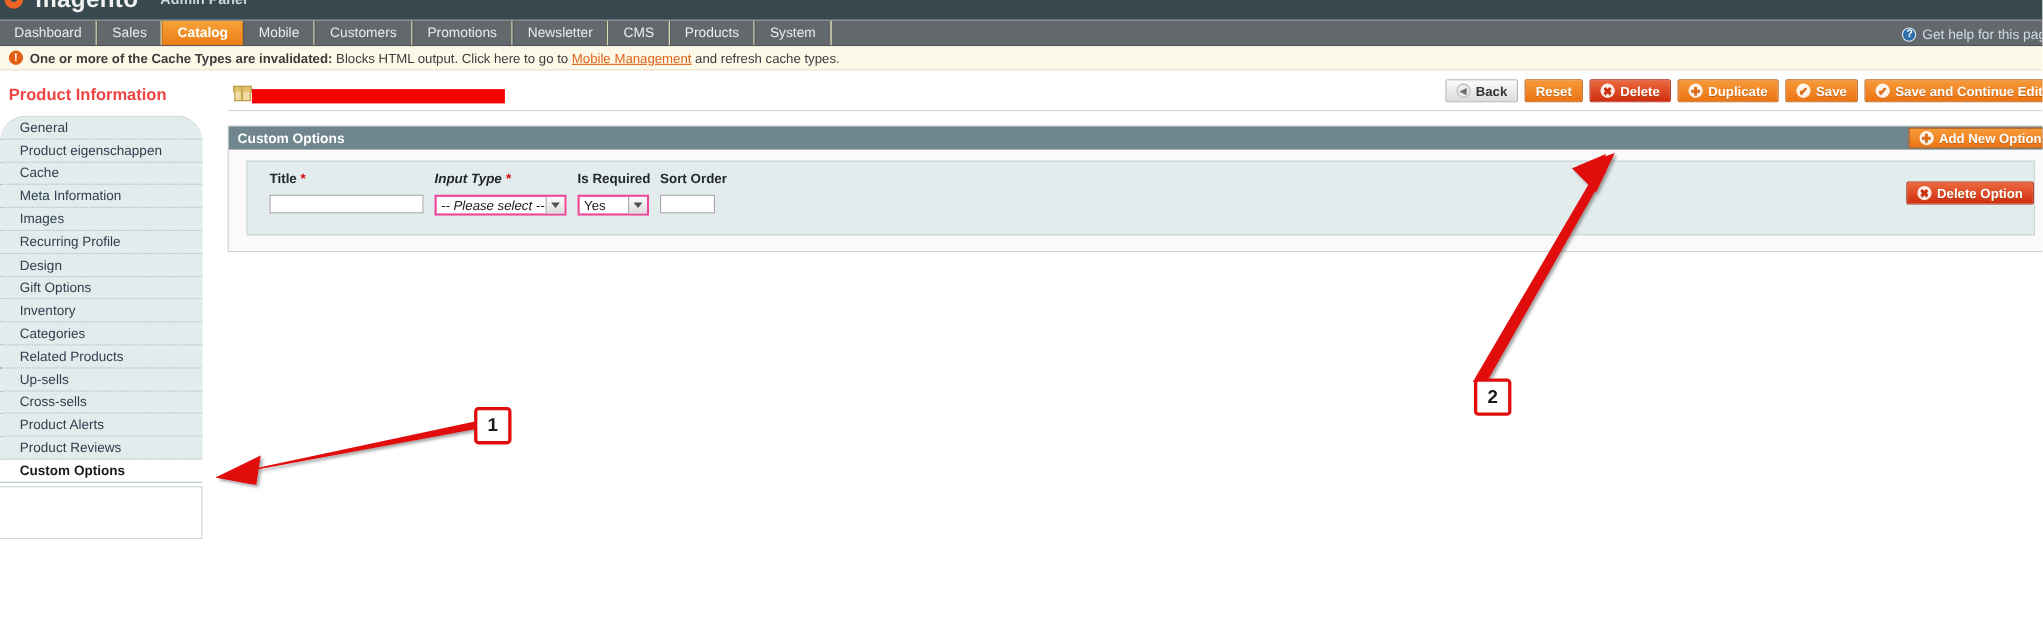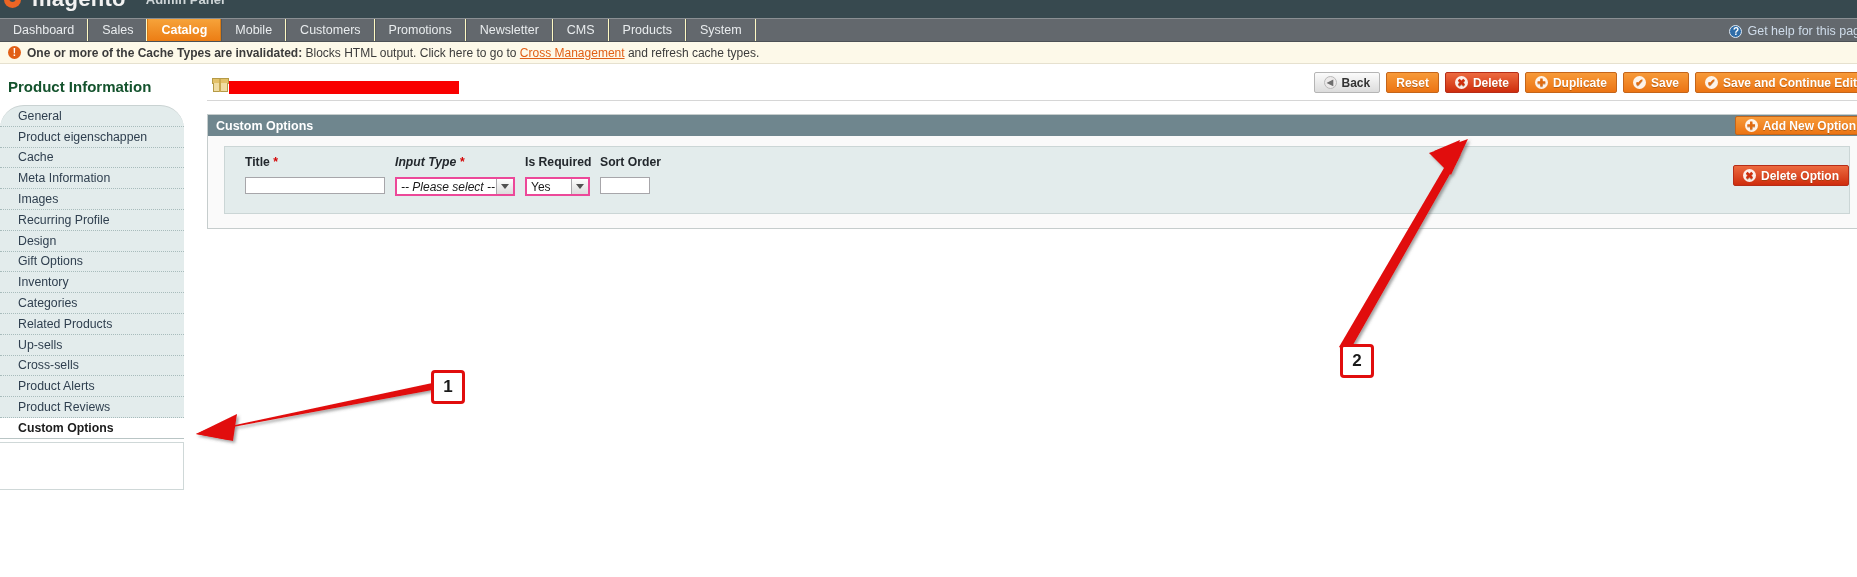--- a/index.html
+++ b/index.html
@@ -96,21 +96,21 @@
     flex:0 0 auto;
   }
   .notice b { font-weight:bold; }
   .notice a { color:#e15f16; text-decoration:underline; }
 
   
   .leftcol {
     position:absolute; left:0; top:70px; width:184px;
   }
   .left-title {
-    font-size:15px; font-weight:bold; color:#14532d;
+    font-size:15px; font-weight:bold; color:#ef4444;
     padding:8px 0 10px 8px;
   }
   .left-list {
     border-top:1px solid #c9d2d2;
     background:#e3ecec;
     border-radius:24px;
   }
   .left-item {
     height:20.8px;
     display:flex; align-items:center;
@@ -328,21 +328,21 @@
       </div>
 
     <div class="nav-right">
       <span class="help-icon">?</span>
       <span class="label">Get help for this page</span>
     </div>
   </div>
 
   <div class="notice">
     <span class="notice-icon">!</span>
-    <span><b>One or more of the Cache Types are invalidated:</b><span> Blocks HTML output. Click here to go to </span><a href="#">Cross Management</a><span> and refresh cache types.</span></span>
+    <span><b>One or more of the Cache Types are invalidated:</b><span> Blocks HTML output. Click here to go to </span><a href="#">Mobile Management</a><span> and refresh cache types.</span></span>
   </div>
 
   <div class="leftcol">
     <div class="left-title">Product Information</div>
     <div class="left-list">
       <div class="left-item">
           <span>General</span>
         </div>
       <div class="left-item">
           <span>Product eigenschappen</span>

